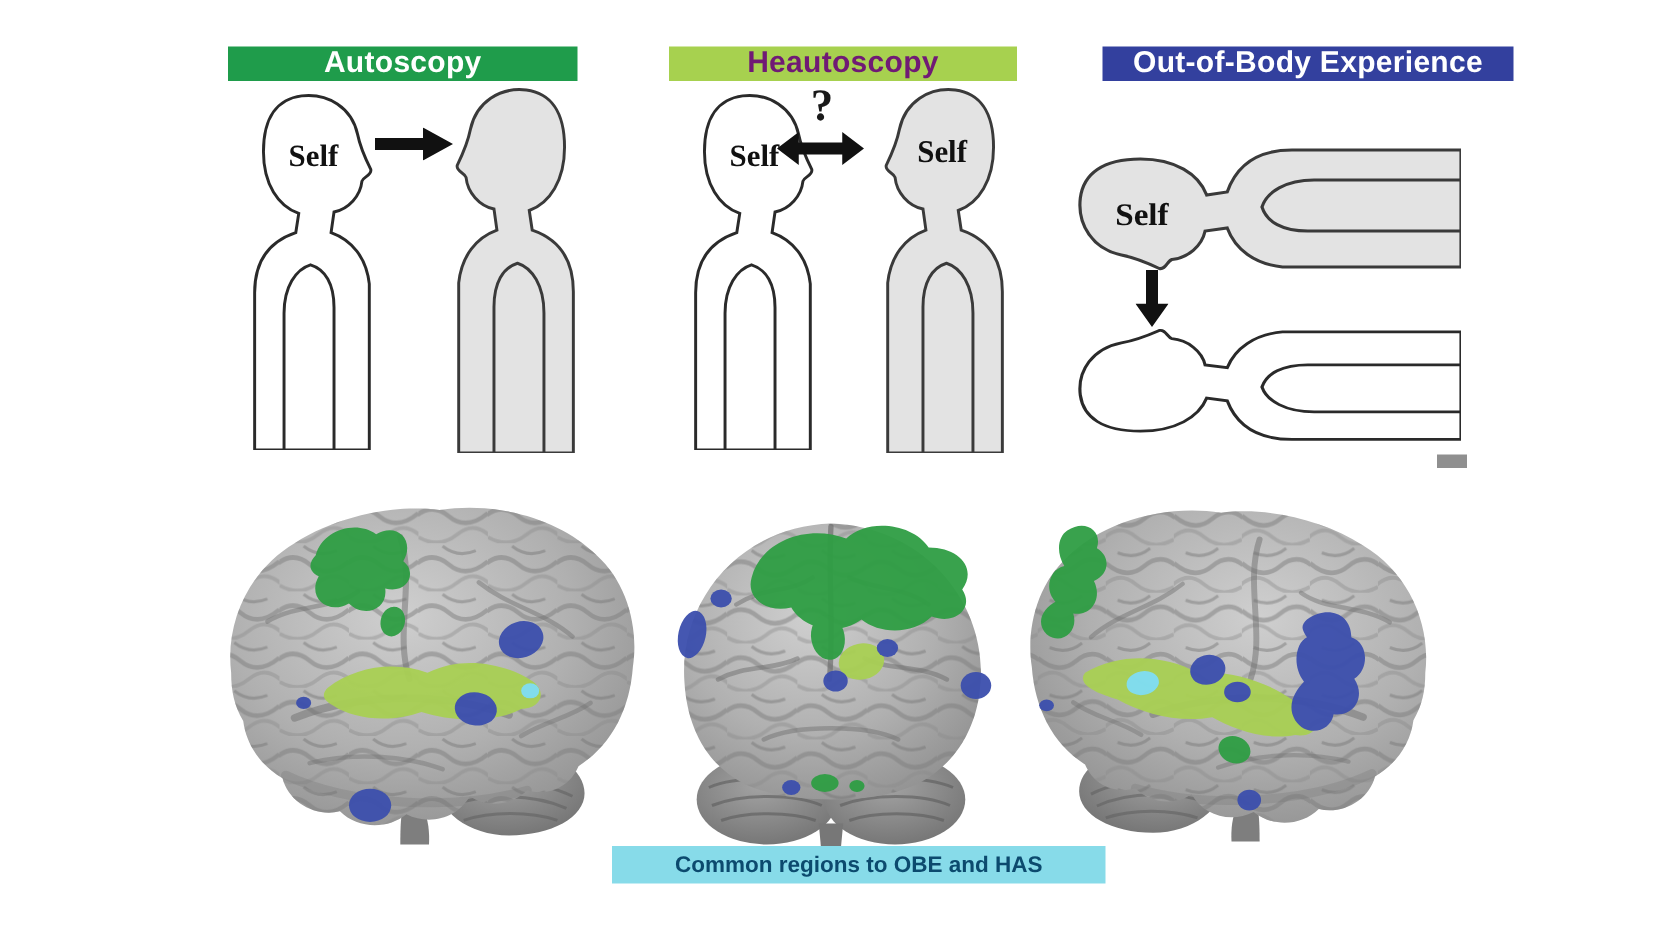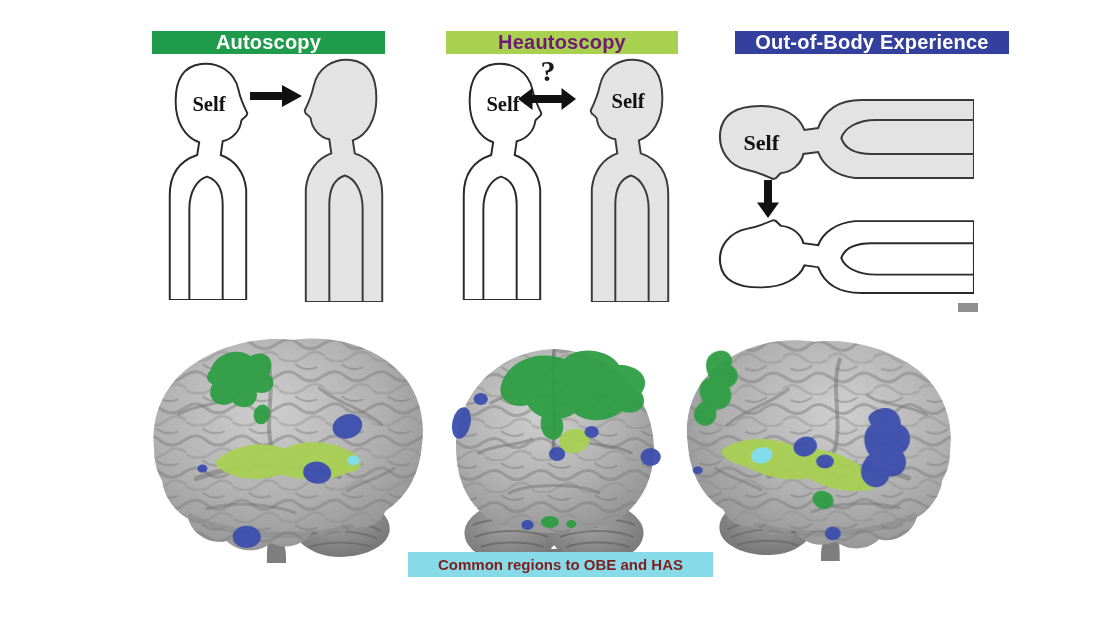--- a/index.html
+++ b/index.html
@@ -187,15 +187,15 @@
       <path d="M46,118 C70,104 100,106 122,118 C150,116 180,128 198,146 C206,154 200,162 188,160 C168,164 146,156 132,148 C110,152 86,146 68,136 C54,132 40,126 46,118 Z" fill="#a9d054"></path>
       <ellipse cx="85" cy="125" rx="11" ry="8" transform="rotate(-10 85 125)" fill="#7fdff0"></ellipse>
       <ellipse cx="129" cy="116" rx="12" ry="10" transform="rotate(-15 129 116)" fill="#3c4fad"></ellipse>
       <ellipse cx="149" cy="131" rx="9" ry="7" fill="#3c4fad"></ellipse>
       <path d="M196,82 C210,72 226,78 226,94 C238,98 238,116 228,122 C236,134 228,148 214,146 C212,158 196,162 188,150 C182,140 188,130 194,124 C186,114 188,98 196,94 C192,88 192,86 196,82 Z" fill="#3c4fad"></path>
       <ellipse cx="20" cy="140" rx="5" ry="4" fill="#3c4fad"></ellipse>
       <ellipse cx="157" cy="204" rx="8" ry="7" fill="#3c4fad"></ellipse>
     </g>
   </svg>
 
-  <div class="abs caption" style="left: 408px; top: 552px; width: 305px; background: rgb(135, 219, 233); color: #7f1d1d;">Common regions to OBE and HAS</div>
+  <div class="abs caption" style="left: 408px; top: 564px; width: 329px; background: rgb(135, 219, 233); color: #0c4a6e;">Common regions to OBE and HAS</div>
 
 </div>
 
 </body></html>

